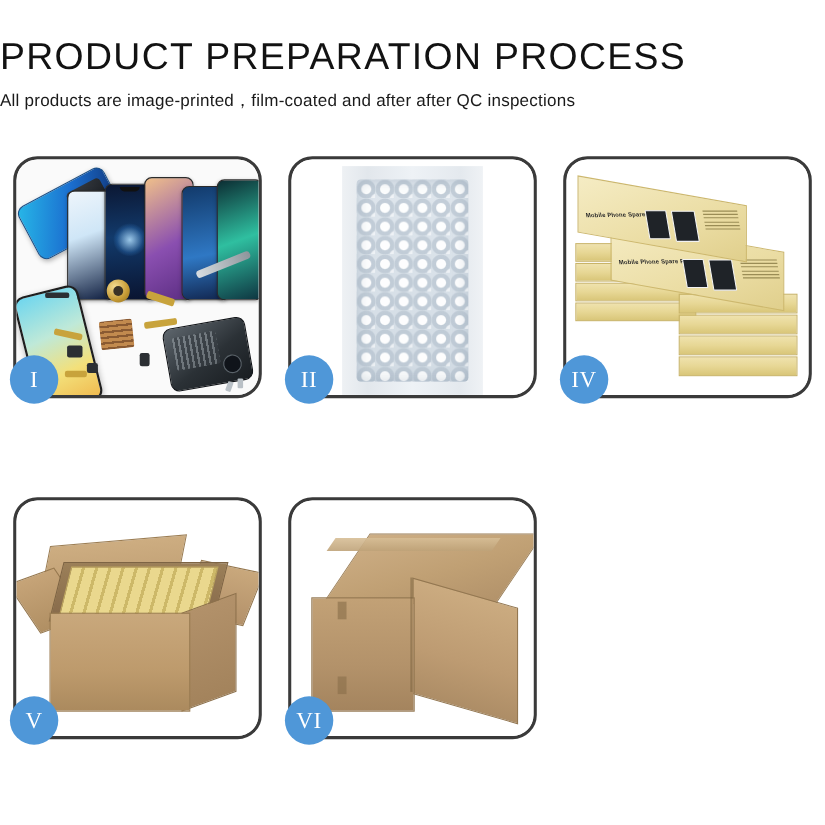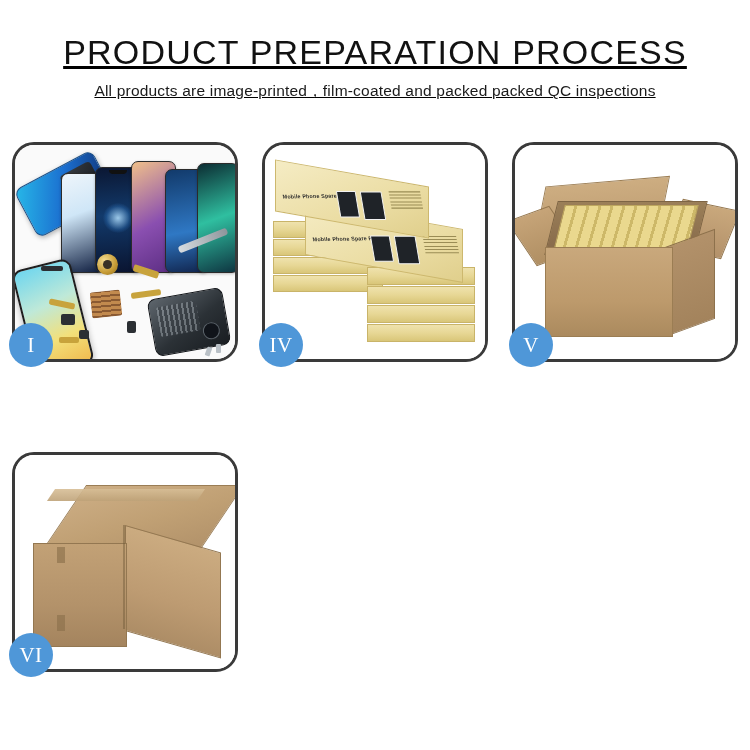--- a/index.html
+++ b/index.html
@@ -5,21 +5,21 @@
   html,body{margin:0;padding:0;}
   body{
     width:750px;height:750px;
     background:#ffffff;
     font-family:"Liberation Sans", sans-serif;
     overflow:hidden;
   }
   .page{position:relative;width:750px;height:750px;}
 
   
-  .header{padding-top:34px;text-align:center;text-decoration:underline;}
+  .header{padding-top:34px;}
   .title{
     font-size:34px;
     letter-spacing:1.2px;
     color:#121212;
     font-weight:400;
     line-height:1.1;
     font-family:"Liberation Sans", sans-serif;
   }
   .subtitle{
     margin-top:10px;
@@ -322,21 +322,21 @@
   .c6-seam2{position:absolute;left:42px;top:160px;width:8px;height:16px;background:rgba(130,103,67,.5);}
   .c6-edge{position:absolute;left:108px;top:70px;width:2px;height:104px;background:rgba(110,88,56,.45);}
 </style>
 </head>
 <body>
 
 <div class="page">
 
   <div class="header">
     <div class="title">PRODUCT PREPARATION PROCESS</div>
-    <div class="subtitle">All products are image-printed，film-coated and packed packed QC inspections</div>
+    <div class="subtitle">All products are image-printed，film-coated and after after QC inspections</div>
   </div>
 
   <div class="grid">
 
     <div class="panel">
       <div class="panel-inner p1">
         <div class="tilted-screen"></div>
         <div class="phone-row">
           <div class="ph ph1"></div>
           <div class="ph ph2">
@@ -358,20 +358,27 @@
         <div class="flex f2"></div>
         <div class="flex f3"></div>
         <div class="flex f4"></div>
         <div class="driver"></div>
         <div class="screw"></div>
         <div class="screw2"></div>
       </div>
       <div class="badge">I</div>
     </div>
 
+    <div class="panel">
+      <div class="panel-inner p2">
+        <div class="wrapfilm"></div>
+        <div class="bubbles"></div>
+      </div>
+      <div class="badge">II</div>
+    </div>
 
 
     <div class="panel">
       <div class="panel-inner p4">
         <div class="stack">
 
           <div class="sbox" style="left:2px;top:52px;width:108px;height:15px;"></div>
           <div class="sbox" style="left:2px;top:70px;width:108px;height:15px;"></div>
           <div class="sbox" style="left:2px;top:88px;width:108px;height:15px;"></div>
           <div class="sbox" style="left:2px;top:106px;width:108px;height:15px;"></div>

